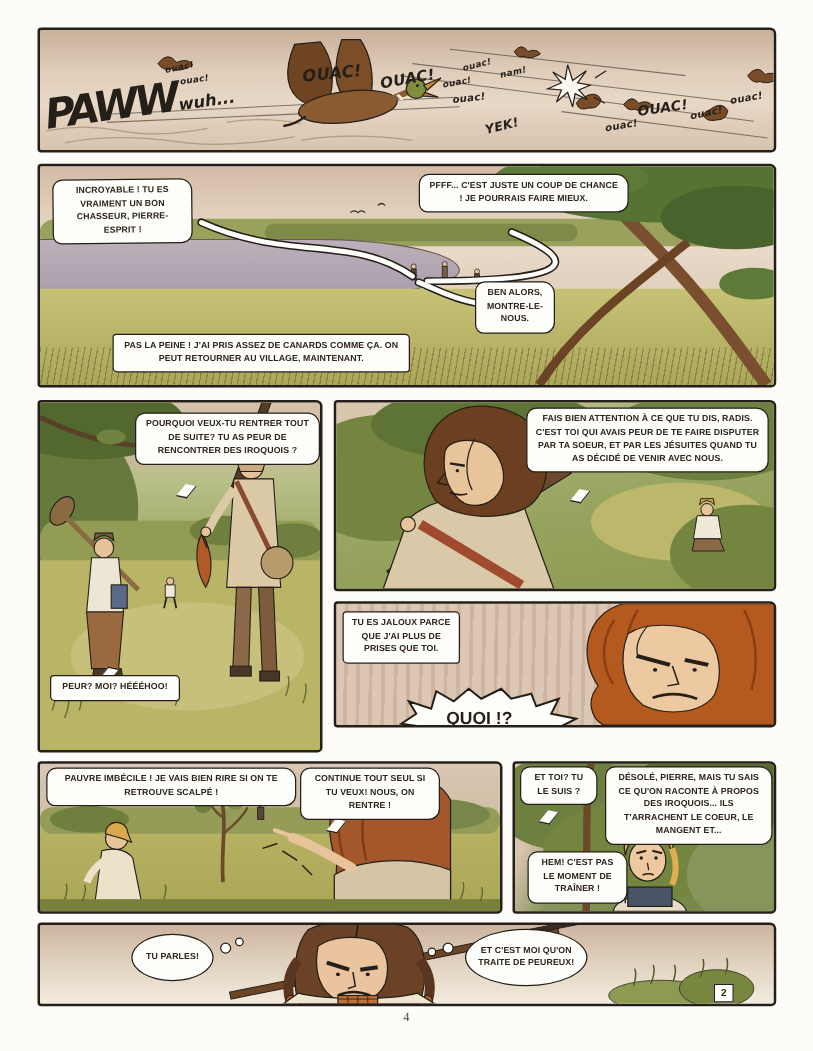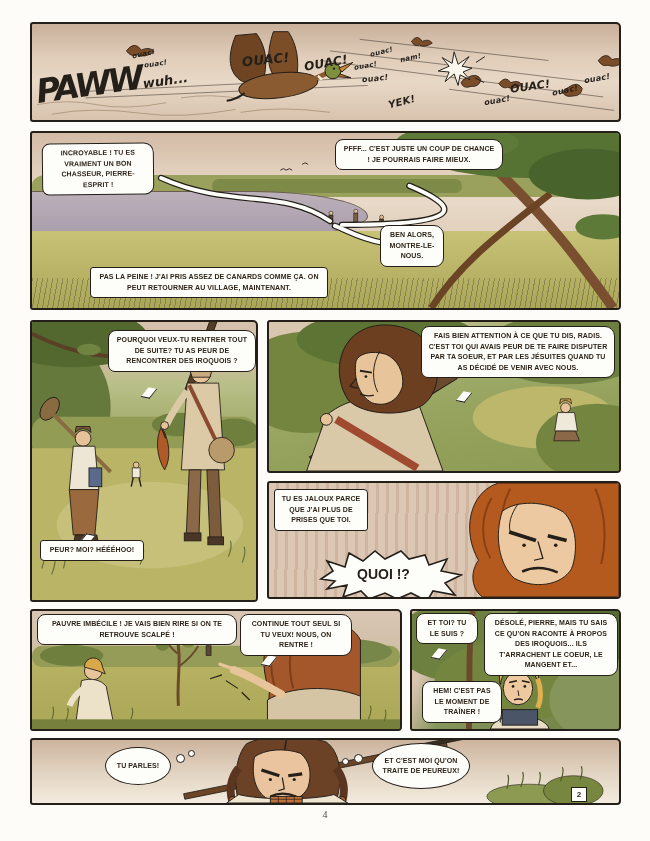--- a/index.html
+++ b/index.html
@@ -225,21 +225,21 @@
         <circle cx="98" cy="56" r="1.4" fill="#241f19" stroke="none"></circle>
         <path d="M88,58 L82,66 L90,68" fill="none" stroke-width="1.2"></path>
         <path d="M92,74 q8,3 14,1" fill="none" stroke-width="1.4"></path>
         <path d="M112,30 C104,44 104,60 110,72" fill="none" stroke-width="1"></path>
       </g>
     </svg>
     <div class="b" style="left:152px;top:4px;width:194px;">FAIS BIEN ATTENTION À CE QUE TU DIS, RADIS. C'EST TOI QUI AVAIS PEUR DE TE FAIRE DISPUTER PAR TA SOEUR, ET PAR LES JÉSUITES QUAND TU AS DÉCIDÉ DE VENIR AVEC NOUS.</div>
     <div class="tl dn" style="left:190px;top:70px;"></div>
   </section>
 
-  <section class="panel" style="left:267px;top:481px;width:354px;height:118px;
+  <section class="panel" style="left:267px;top:481px;width:354px;height:101px;
                   background:repeating-linear-gradient(91deg,#dcc7b5 0 7px,#cfb5a0 7px 10px);">
     <svg class="art" viewBox="0 0 354 121" preserveAspectRatio="none">
       <g stroke="#241f19" stroke-width="1">
         <path d="M232,0 C202,10 195,52 212,82 C202,96 206,114 216,121 L354,121 L354,0 Z" fill="#b55a1e"></path>
         <path d="M225,16 C214,36 214,62 224,80 M244,6 C232,30 232,60 240,82 M330,6 C340,30 342,60 336,86" stroke="#8a3f12" stroke-width="2" fill="none"></path>
         <path d="M236,30 C228,55 232,86 248,101 C268,113 296,109 306,91 C313,72 311,44 298,31 C280,19 250,18 236,30 Z" fill="#ecc9a0"></path>
         <path d="M243,52 L270,61" stroke-width="4"></path>
         <path d="M301,61 L282,56" stroke-width="4"></path>
         <circle cx="258" cy="66" r="1.8" fill="#241f19" stroke="none"></circle>
         <circle cx="290" cy="66" r="1.8" fill="#241f19" stroke="none"></circle>

